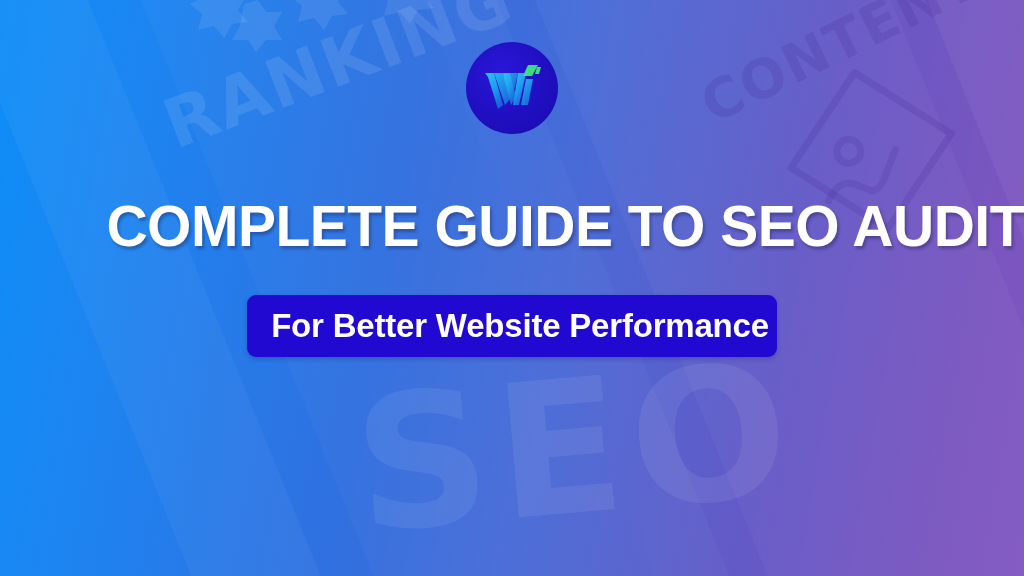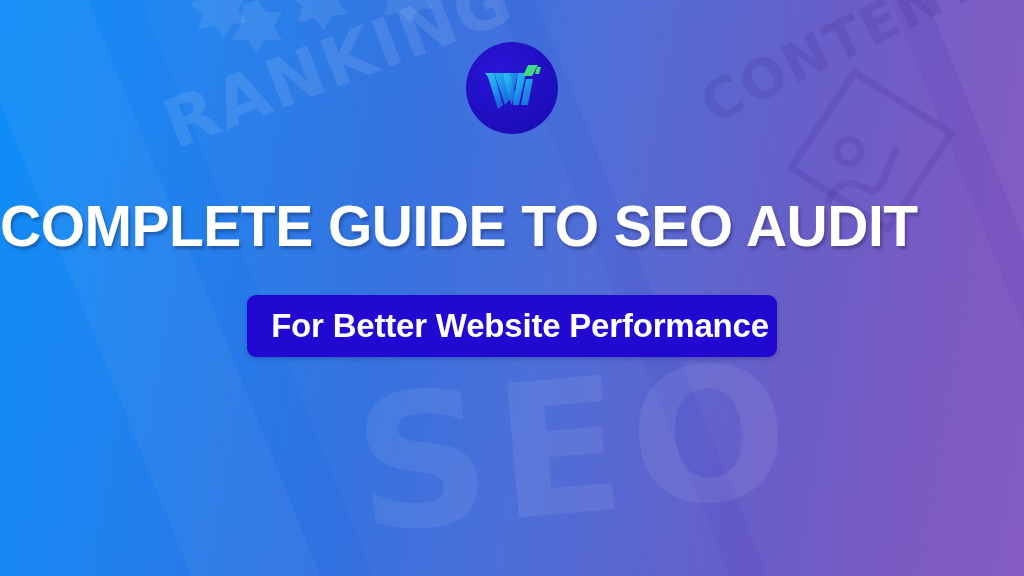--- a/index.html
+++ b/index.html
@@ -116,21 +116,21 @@
     align-items: center;
     justify-content: center;
   }
 
   
   .title {
     position: absolute;
     left: 0;
     right: 0;
     top: 198px;
-    text-align: left;
+    text-align: right;
     font-size: 57px;
     line-height: 1;
     font-weight: 700;
     color: #ffffff;
     letter-spacing: -0.5px;
     text-shadow: 2px 3px 3px rgba(20,20,60,0.33);
     font-family: "Liberation Sans", sans-serif;
     white-space: nowrap;
   }
 

